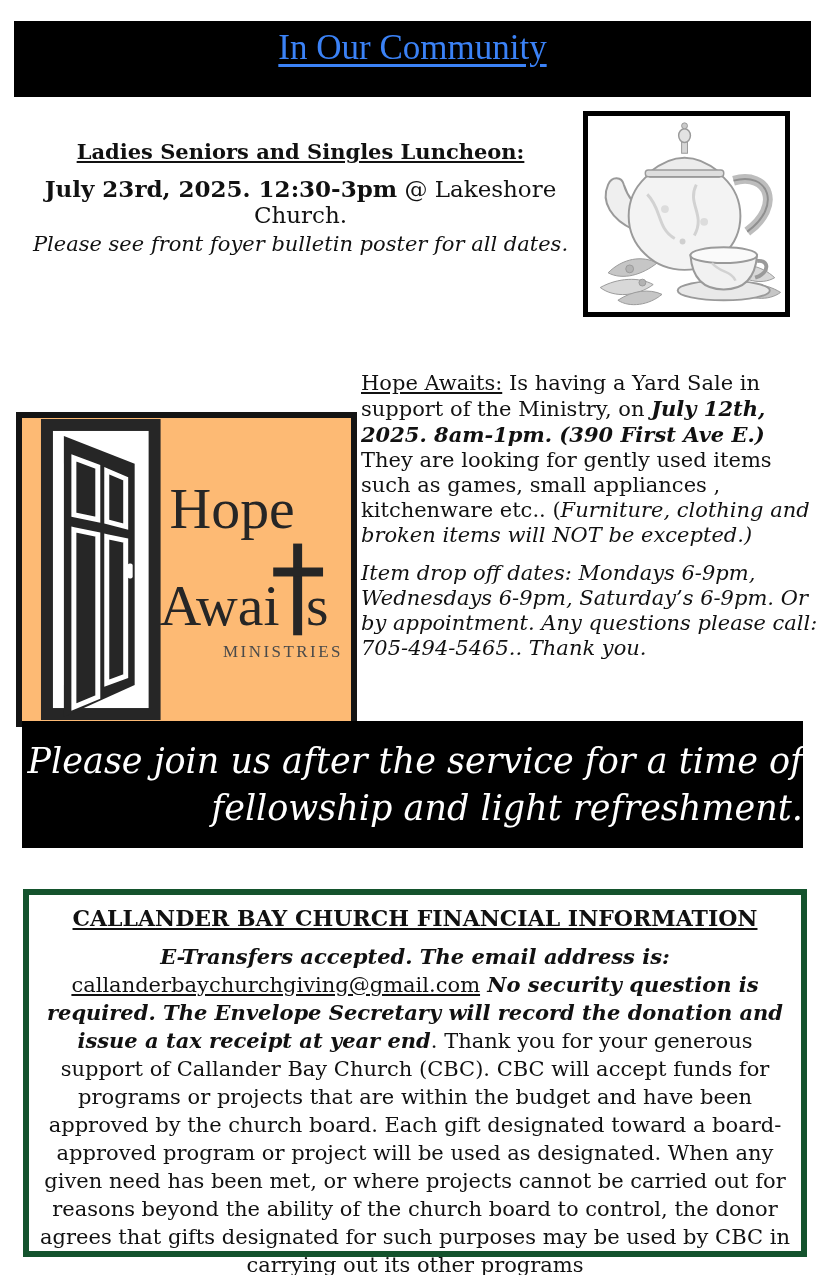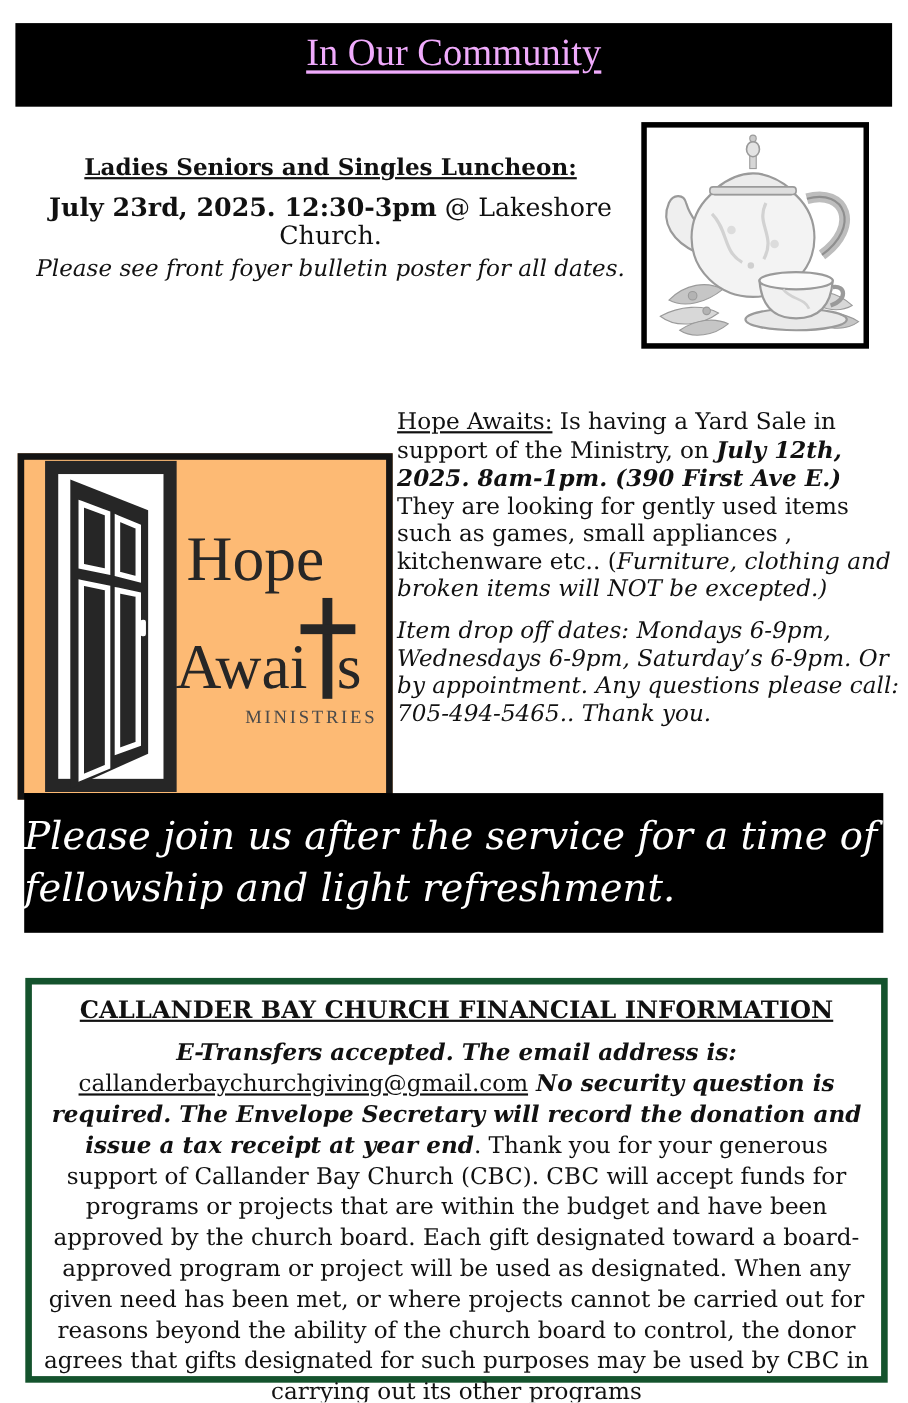--- a/index.html
+++ b/index.html
@@ -12,21 +12,21 @@
     overflow:hidden;
   }
   
   .top-banner{
     position:absolute;left:14px;top:21px;width:797px;height:76px;
     background:#000000;text-align:center;
   }
   .top-banner .title{
     display:inline-block;margin-top:7px;
     font-family:"Liberation Serif", serif;
-    font-size:35px;color:#f0abfc;text-decoration:underline;
+    font-size:35px;color:#3b82f6;text-decoration:underline;
     text-underline-offset:5px;
   }
   
   .luncheon{
     position:absolute;left:28px;top:139px;width:545px;
     text-align:center;
   }
   .luncheon .head{
     font-size:21px;font-weight:bold;text-decoration:underline;
     margin-bottom:11px;
@@ -50,21 +50,21 @@
     font-size:21px;line-height:25px;
   }
   .hope-text .lead{font-weight:normal;text-decoration:underline;}
   .hope-text .bi{font-weight:bold;font-style:italic;text-align:right;}
   .hope-text .i{font-style:italic;}
   .hope-text .p2{margin-top:13px;font-style:italic;}
   
   .fellowship{
     position:absolute;left:22px;top:721px;width:781px;height:127px;
     background:#000000;color:#ffffff;
-    display:flex;flex-direction:column;justify-content:center;align-items:flex-start;
+    display:flex;flex-direction:column;justify-content:center;align-items:flex-end;
     font-style:italic;font-size:35px;line-height:47px;
     font-family:"DejaVu Serif", serif;
   }
   
   .financial{
     position:absolute;left:23px;top:889px;width:760px;height:344px;
     border:6px solid #14532d;background:#ffffff;
     padding:6px 6px 6px 6px;text-align:center;
   }
   .financial .head{

